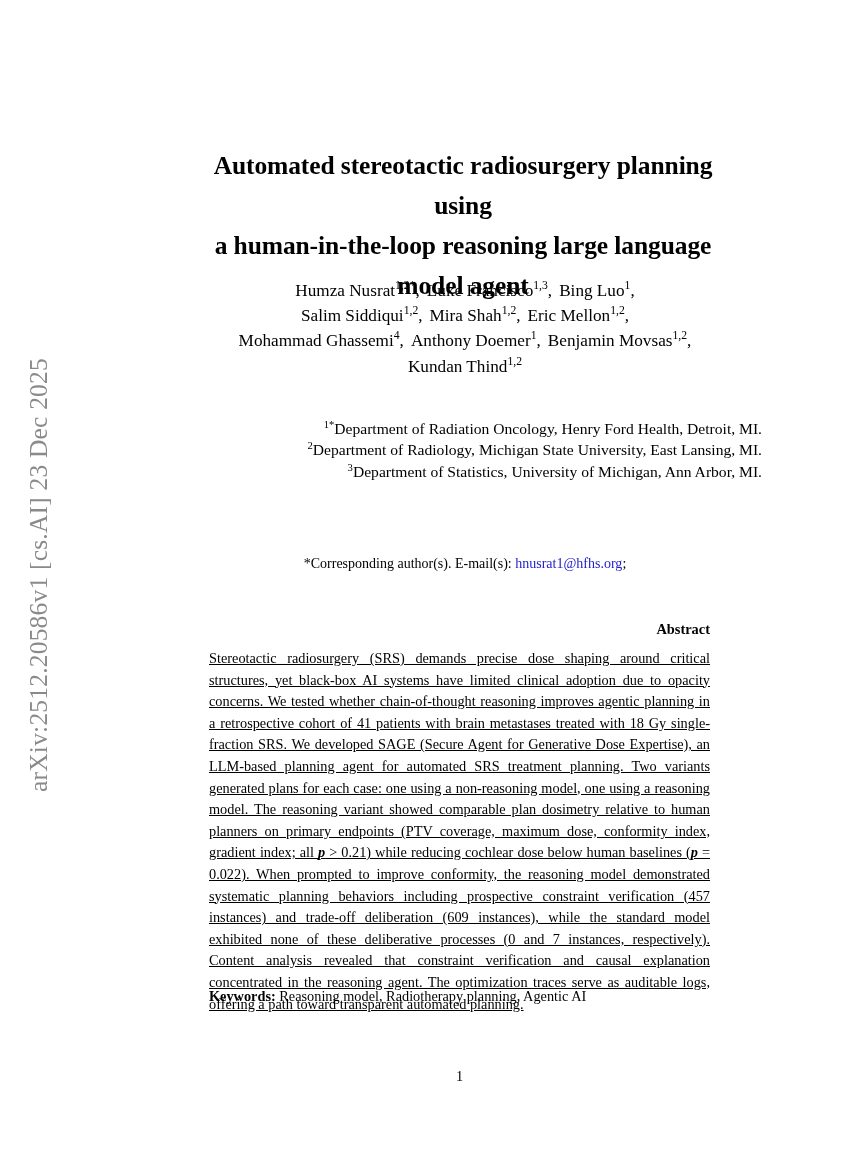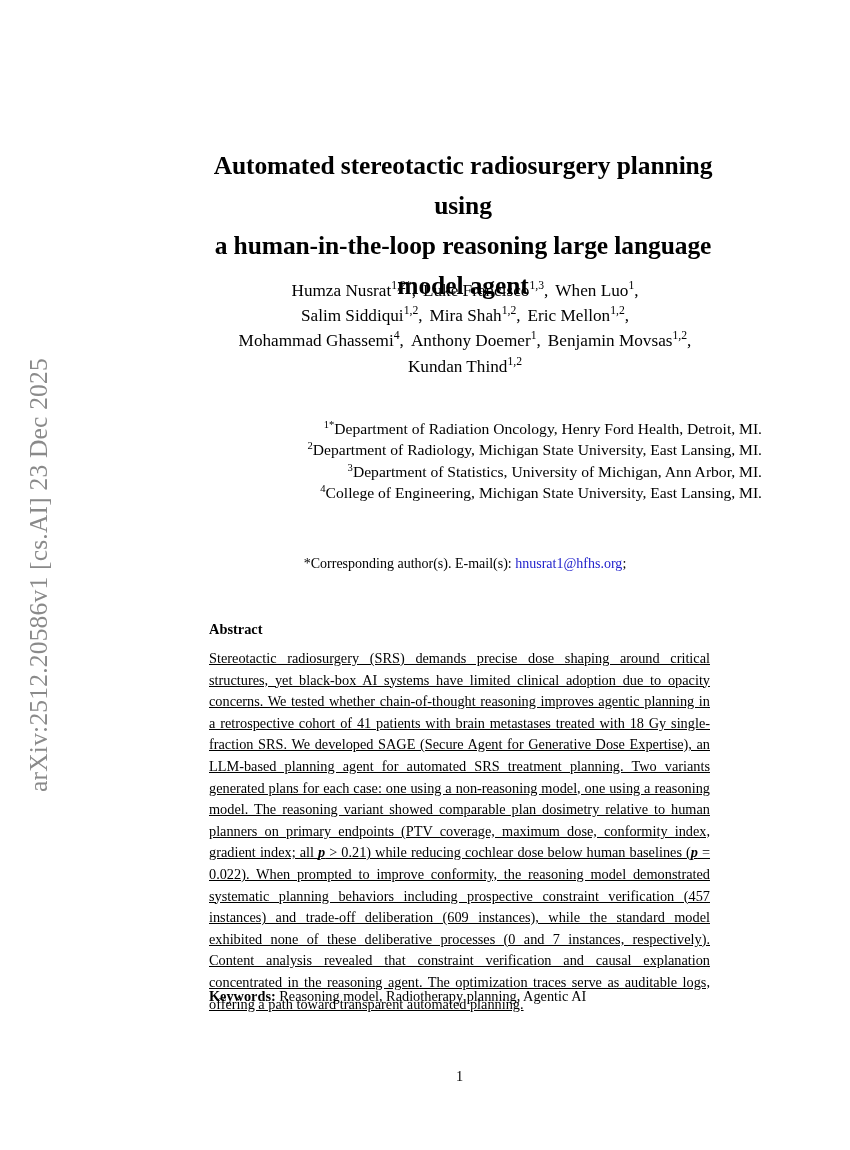--- a/index.html
+++ b/index.html
@@ -99,21 +99,21 @@
   .email-link {
     color: #2222cc;
     text-decoration: none;
   }
 
   .abstract-heading {
     position: absolute;
     left: 113px;
     top: 620px;
     width: 501px;
-    text-align: left;
+    text-align: right;
     font-size: 14.4px;
     font-weight: bold;
     line-height: 18px;
   }
 
   .abstract-body {
     position: absolute;
     left: 113px;
     top: 648px;
     width: 501px;
@@ -161,31 +161,30 @@
 
 <div class="page">
 
   <h1 class="title">
     <span>Automated stereotactic radiosurgery planning using</span><br>
     <span>a human-in-the-loop reasoning large language</span><br>
     <span>model agent</span>
   </h1>
 
   <div class="authors">
-      <span class="aline"><span>Humza Nusrat</span><sup>1,2*</sup><span>,</span><span class="sep"></span><span>Luke Francisco</span><sup>1,3</sup><span>,</span><span class="sep"></span><span>When Luo</span><sup>1</sup><span>,</span></span>
+      <span class="aline"><span>Humza Nusrat</span><sup>1,2*</sup><span>,</span><span class="sep"></span><span>Luke Francisco</span><sup>1,3</sup><span>,</span><span class="sep"></span><span>Bing Luo</span><sup>1</sup><span>,</span></span>
       <span class="aline"><span>Salim Siddiqui</span><sup>1,2</sup><span>,</span><span class="sep"></span><span>Mira Shah</span><sup>1,2</sup><span>,</span><span class="sep"></span><span>Eric Mellon</span><sup>1,2</sup><span>,</span></span>
       <span class="aline"><span>Mohammad Ghassemi</span><sup>4</sup><span>,</span><span class="sep"></span><span>Anthony Doemer</span><sup>1</sup><span>,</span><span class="sep"></span><span>Benjamin Movsas</span><sup>1,2</sup><span>,</span></span>
       <span class="aline"><span>Kundan Thind</span><sup>1,2</sup></span>
     </div>
 
   <div class="affiliations">
       <span class="affline"><sup>1*</sup><span>Department of Radiation Oncology, Henry Ford Health, Detroit, MI.</span></span>
       <span class="affline"><sup>2</sup><span>Department of Radiology, Michigan State University, East Lansing, MI.</span></span>
       <span class="affline"><sup>3</sup><span>Department of Statistics, University of Michigan, Ann Arbor, MI.</span></span>
-      <span class="affline"><sup>4</sup><span>College of Engineering, Michigan State University, East Lansing, MI.</span></span>
     </div>
 
   <div class="corresponding">
     <span>*Corresponding author(s). E-mail(s): </span><a class="email-link" href="#">hnusrat1@hfhs.org</a><span>;</span>
   </div>
 
   <div class="abstract-heading">Abstract</div>
   <div class="abstract-body">
     <p><span>Stereotactic radiosurgery (SRS) demands precise dose shaping around critical structures, yet black-box AI systems have limited clinical adoption due to opacity concerns. We tested whether chain-of-thought reasoning improves agentic planning in a retrospective cohort of 41 patients with brain metastases treated with 18 Gy single-fraction SRS. We developed SAGE (Secure Agent for Generative Dose Expertise), an LLM-based planning agent for automated SRS treatment planning. Two variants generated plans for each case: one using a non-reasoning model, one using a reasoning model. The reasoning variant showed comparable plan dosimetry relative to human planners on primary endpoints (PTV coverage, maximum dose, conformity index, gradient index; all </span><span class="mathvar">p</span><span> &gt; 0.21) while reducing cochlear dose below human baselines (</span><span class="mathvar">p</span><span> = 0.022). When prompted to improve conformity, the reasoning model demonstrated systematic planning behaviors including prospective constraint verification (457 instances) and trade-off deliberation (609 instances), while the standard model exhibited none of these deliberative processes (0 and 7 instances, respectively). Content analysis revealed that constraint verification and causal explanation concentrated in the reasoning agent. The optimization traces serve as auditable logs, offering a path toward transparent automated planning.</span></p>
   </div>

